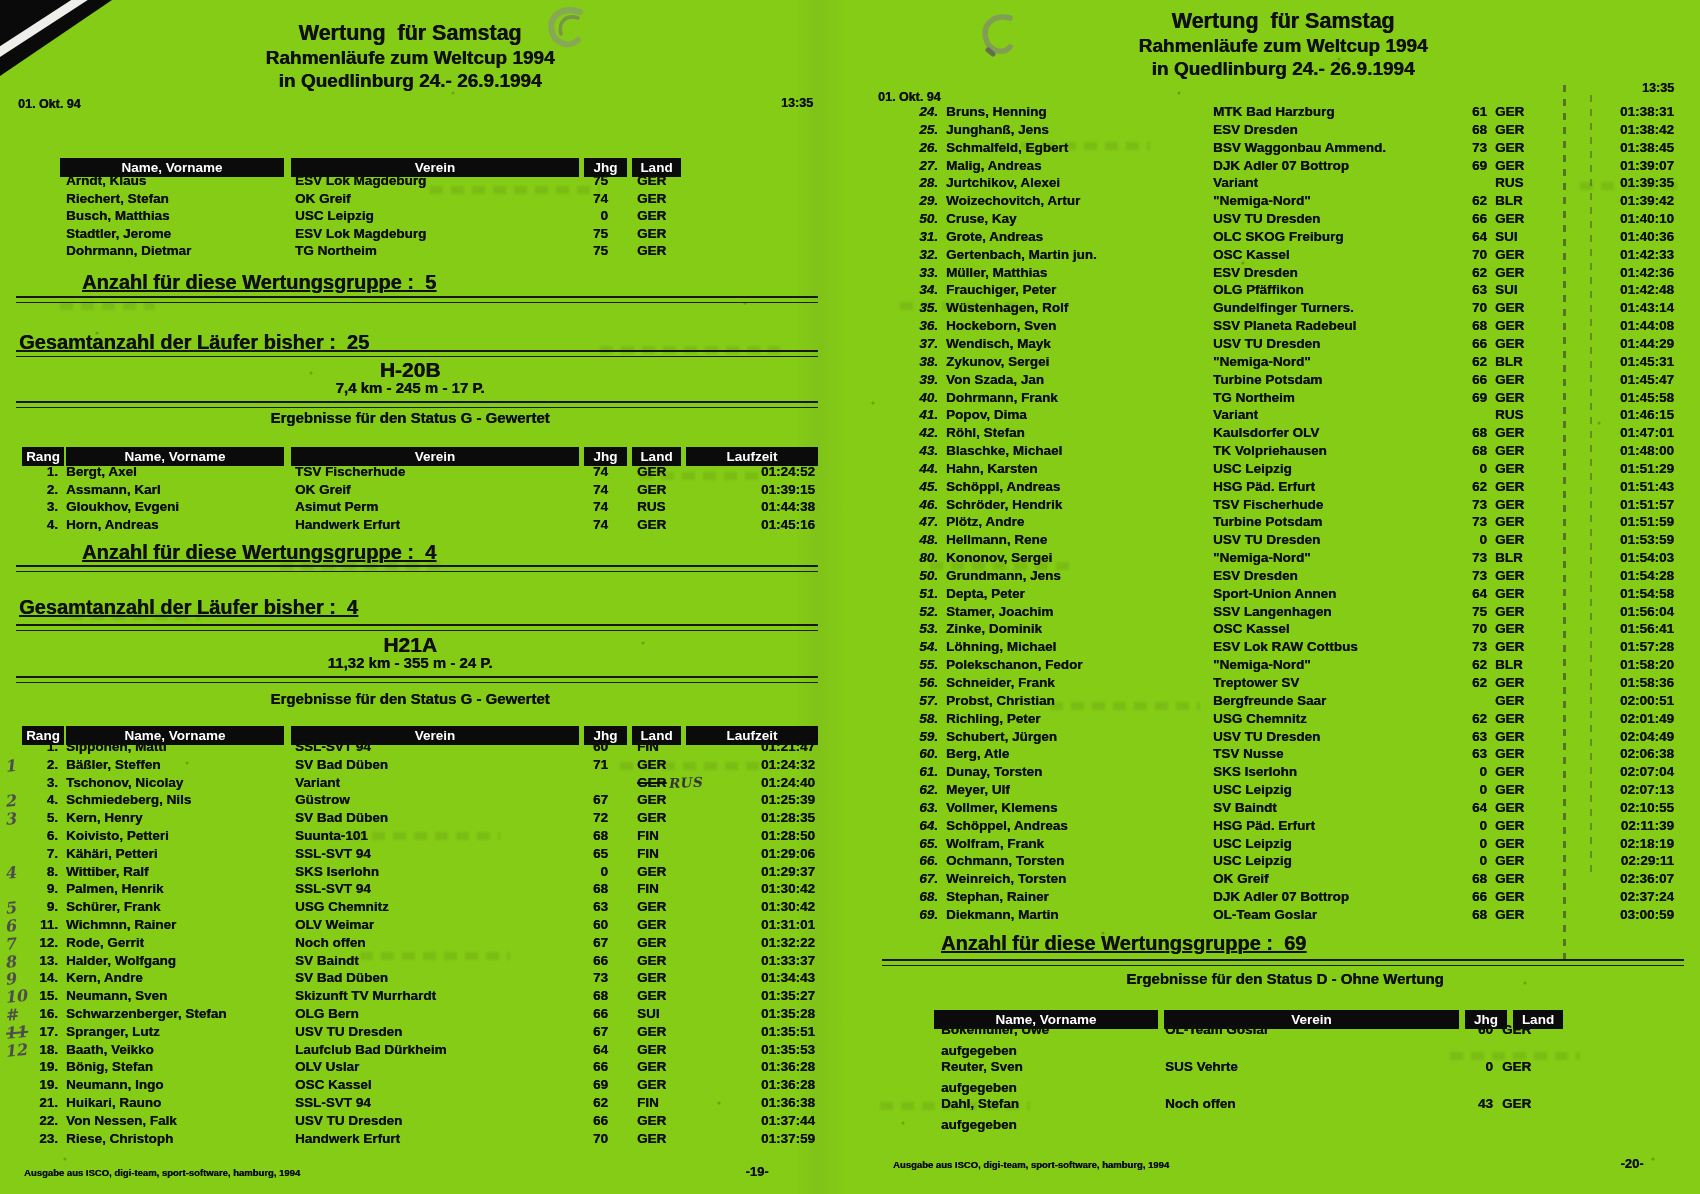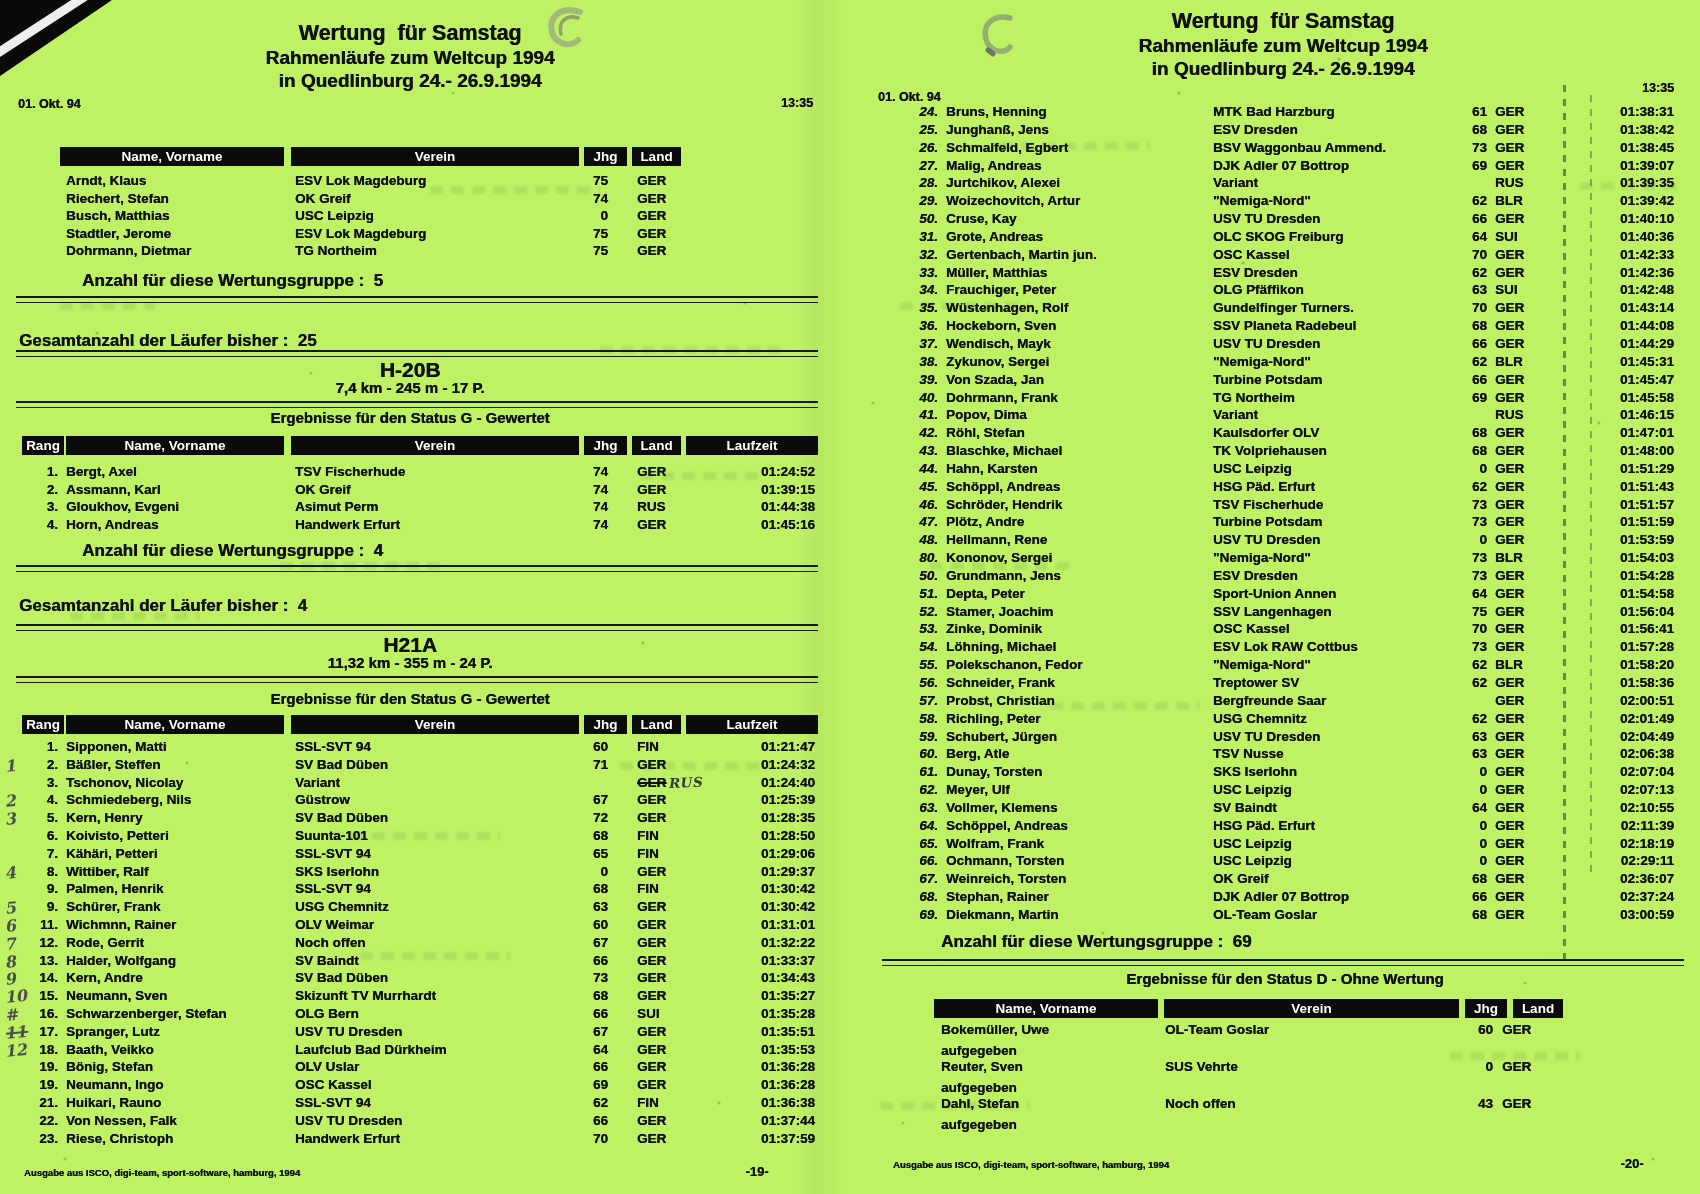--- a/index.html
+++ b/index.html
@@ -1,42 +1,42 @@
 <!DOCTYPE html>
 <html><head>
 <meta charset="utf-8">
 <style>
   html,body{margin:0;padding:0;background:#e8e6e1;}
-  .sheet{position:relative;width:1700px;height:1194px;background:#bef264;overflow:hidden;
+  .sheet{position:relative;width:1700px;height:1194px;background:#84cc16;overflow:hidden;
          font-family:"Liberation Sans",sans-serif;font-weight:700;color:#101010;}
   .abs{position:absolute;}
   .txt{position:absolute;white-space:pre;text-shadow:0.35px 0 0 currentColor;}
   .page{position:absolute;top:0;height:1194px;}
   #pageL{left:0;width:820px;}
   #pageR{left:820px;width:880px;}
 
   
   .title-wrap{position:absolute;text-align:center;}
   .title-l1{font-size:21.5px;line-height:26px;white-space:pre;text-shadow:0.5px 0 0 currentColor;}
   .title-l2,.title-l3{font-size:19px;line-height:23px;white-space:pre;text-shadow:0.5px 0 0 currentColor;}
   .sec-heading{font-size:15px;text-align:center;white-space:pre;text-shadow:0.4px 0 0 currentColor;}
   .class-name{font-size:21px;text-align:center;white-space:pre;text-shadow:0.5px 0 0 currentColor;}
   .class-course{font-size:15px;text-align:center;white-space:pre;text-shadow:0.4px 0 0 currentColor;}
-  .count-line,.total-line{font-size:17px;white-space:pre;text-shadow:0.4px 0 0 currentColor;}
+  .count-line,.total-line{font-size:20px;white-space:pre;text-shadow:0.4px 0 0 currentColor;text-decoration:underline;}
   .meta{font-size:12.5px;white-space:pre;}
   .footer-line{font-size:9.5px;white-space:pre;}
   .page-num{font-size:13px;white-space:pre;}
 
   
   .rule{position:absolute;height:4px;border-top:2px solid #171717;border-bottom:1.5px solid #1d1d1d;}
   .rule-l{left:16px;width:802px;}
   .rule-r{left:62px;width:802px;}
 
   
-  .bar{position:absolute;left:0;right:0;height:23px;}
+  .bar{position:absolute;left:0;right:0;height:23px;margin-top:11px;}
   .bar .box{position:absolute;top:0;height:17px;background:#0b0b0b;color:#fff;
             font-size:13.5px;line-height:17px;text-align:center;white-space:pre;
             box-shadow:0 0 0 1px #0b0b0b;}
 
   
   .rows{position:absolute;left:0;right:0;}
   .row{position:relative;}
   .cell{position:absolute;top:0;font-size:13.5px;white-space:pre;text-shadow:0.3px 0 0 currentColor;}
   .rows-l .row{height:17.8px;line-height:17.8px;}
   #dnsRows .row,#h20bRows .row{height:17.5px;line-height:17.5px;}

